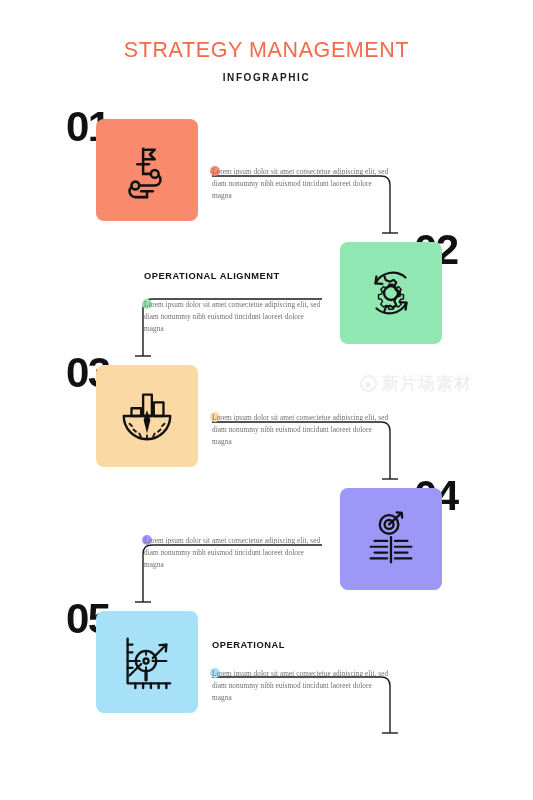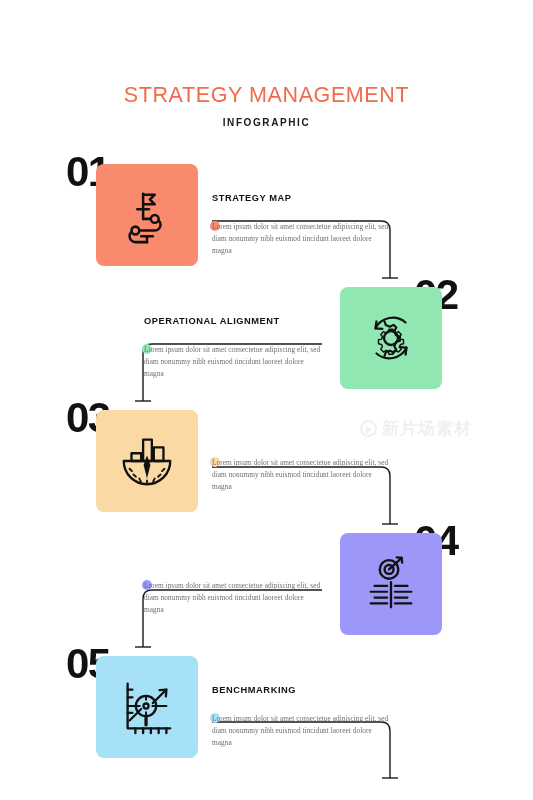--- a/index.html
+++ b/index.html
@@ -6,21 +6,21 @@
 
   body {
     width: 533px;
     height: 800px;
     background: #ffffff;
     font-family: "Liberation Sans", sans-serif;
     position: relative;
     overflow: hidden;
   }
 
-  .page { position: relative; width: 533px; height: 732px; margin-top: 45px; }
+  .page { position: relative; width: 533px; height: 732px; }
 
   
   .header { text-align: center; padding-top: 38px; }
   .title {
     font-size: 21.5px;
     letter-spacing: 0.6px;
     font-weight: 400;
     color: #f4694a;
   }
   .subtitle {
@@ -184,21 +184,20 @@
         <path d="M28 11 h12 l-5 5 5 5 h-12"></path>
         <path d="M22 26 h12"></path>
         <path d="M28 36 h12 a6 6 0 0 1 0 12 H20 a6 6 0 0 0 0 12 h12"></path>
         <path d="M26 54 h12"></path>
         <path d="M32 54 v6"></path>
         <circle cx="40" cy="36" r="4" fill="#fa8a6e"></circle>
         <circle cx="20" cy="48" r="4" fill="#fa8a6e"></circle>
       </svg>
     </div>
     <div class="text-block">
-      <div class="sec-title">STRATEGY MAP</div>
       <div class="body-wrap">
         <span class="bullet" style="background:#fa8a6e;"></span>
         <div class="body-text">Lorem ipsum dolor sit amet consectetue adipiscing elit, sed diam nonummy nibh euismod tincidunt laoreet dolore magna</div>
       </div>
     </div>
   </div>
 
   <div class="row right" style="top:233px;">
     <div class="num">02</div>
     <div class="icon-box" style="background:#91e7b2;">
@@ -274,21 +273,21 @@
         <circle cx="31" cy="31" r="10.5"></circle>
         <circle cx="31" cy="31" r="2.6"></circle>
         <path d="M31 20.5 v4 M31 37.5 v4 M20.5 31 h4 M37.5 31 h4" stroke-width="2"></path>
         <path d="M12 31 h8 M42 31 h10" stroke-width="2.2"></path>
         <path d="M31 41.5 v9" stroke-width="3.4"></path>
         <path d="M12 14 h5 M12 22 h5 M12 38 h5"></path>
         <path d="M20 54 v5 M28 54 v5 M36 54 v5 M44 54 v5 M52 54 v5"></path>
       </svg>
     </div>
     <div class="text-block">
-      <div class="sec-title">BENCHMARKING</div>
+      <div class="sec-title">OPERATIONAL</div>
       <div class="body-wrap">
         <span class="bullet" style="background:#a6e1f8;"></span>
         <div class="body-text">Lorem ipsum dolor sit amet consectetue adipiscing elit, sed diam nonummy nibh euismod tincidunt laoreet dolore magna</div>
       </div>
     </div>
   </div>
 
   <div class="watermark">
     <span class="wm-logo"></span>
     <span class="wm-text">新片场素材</span>

